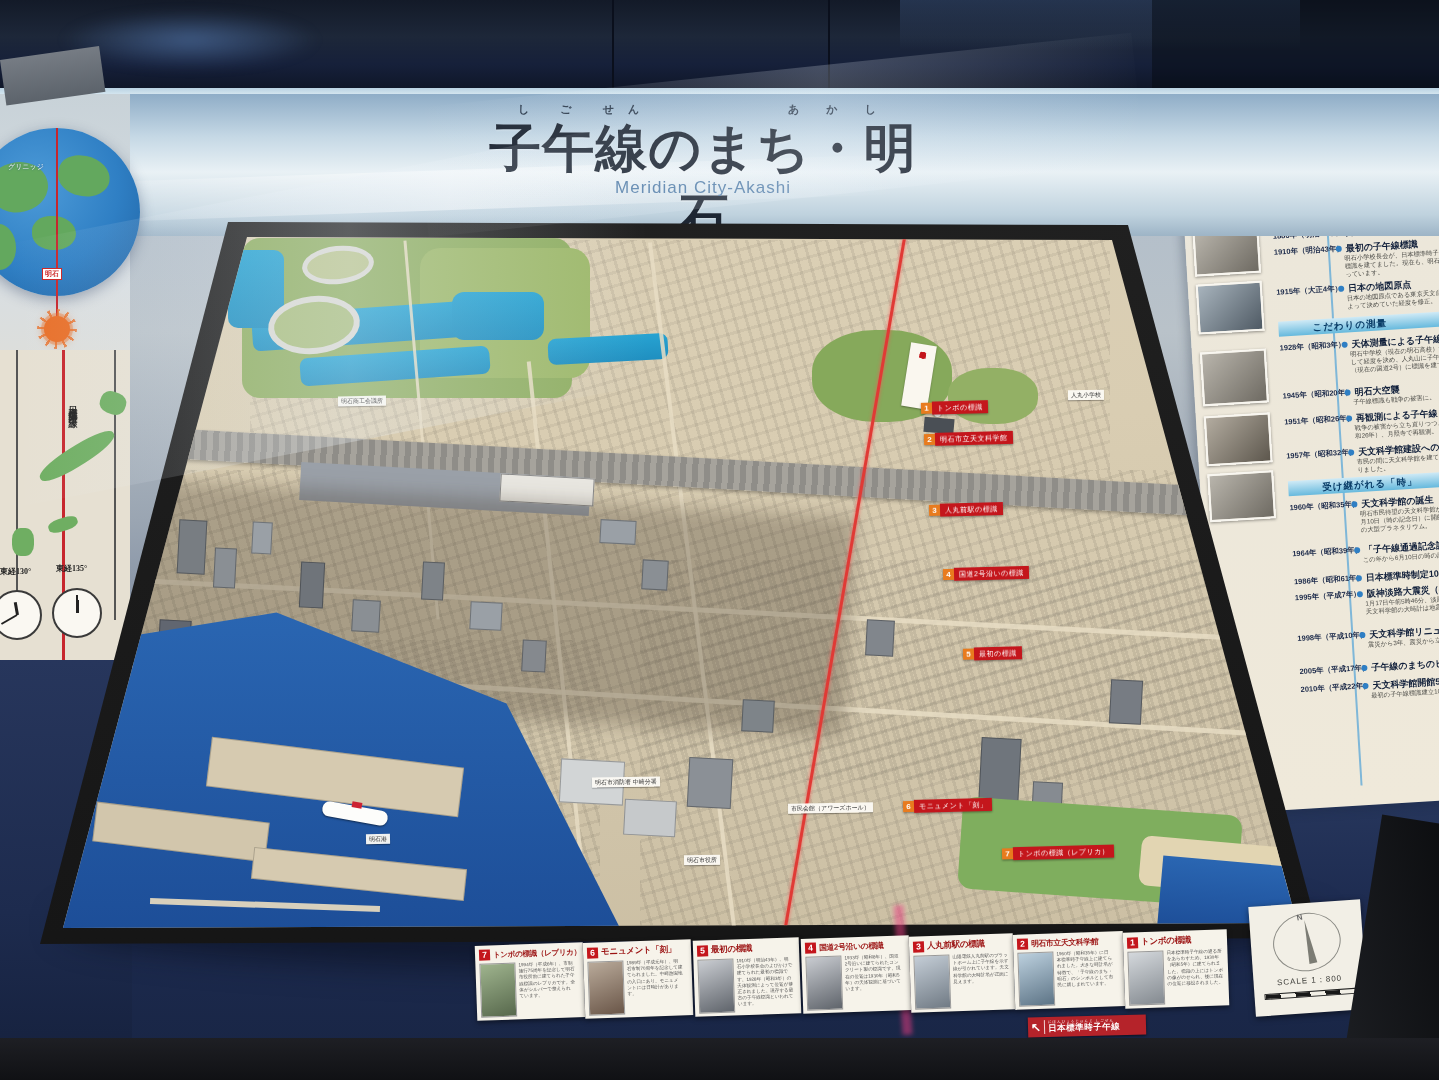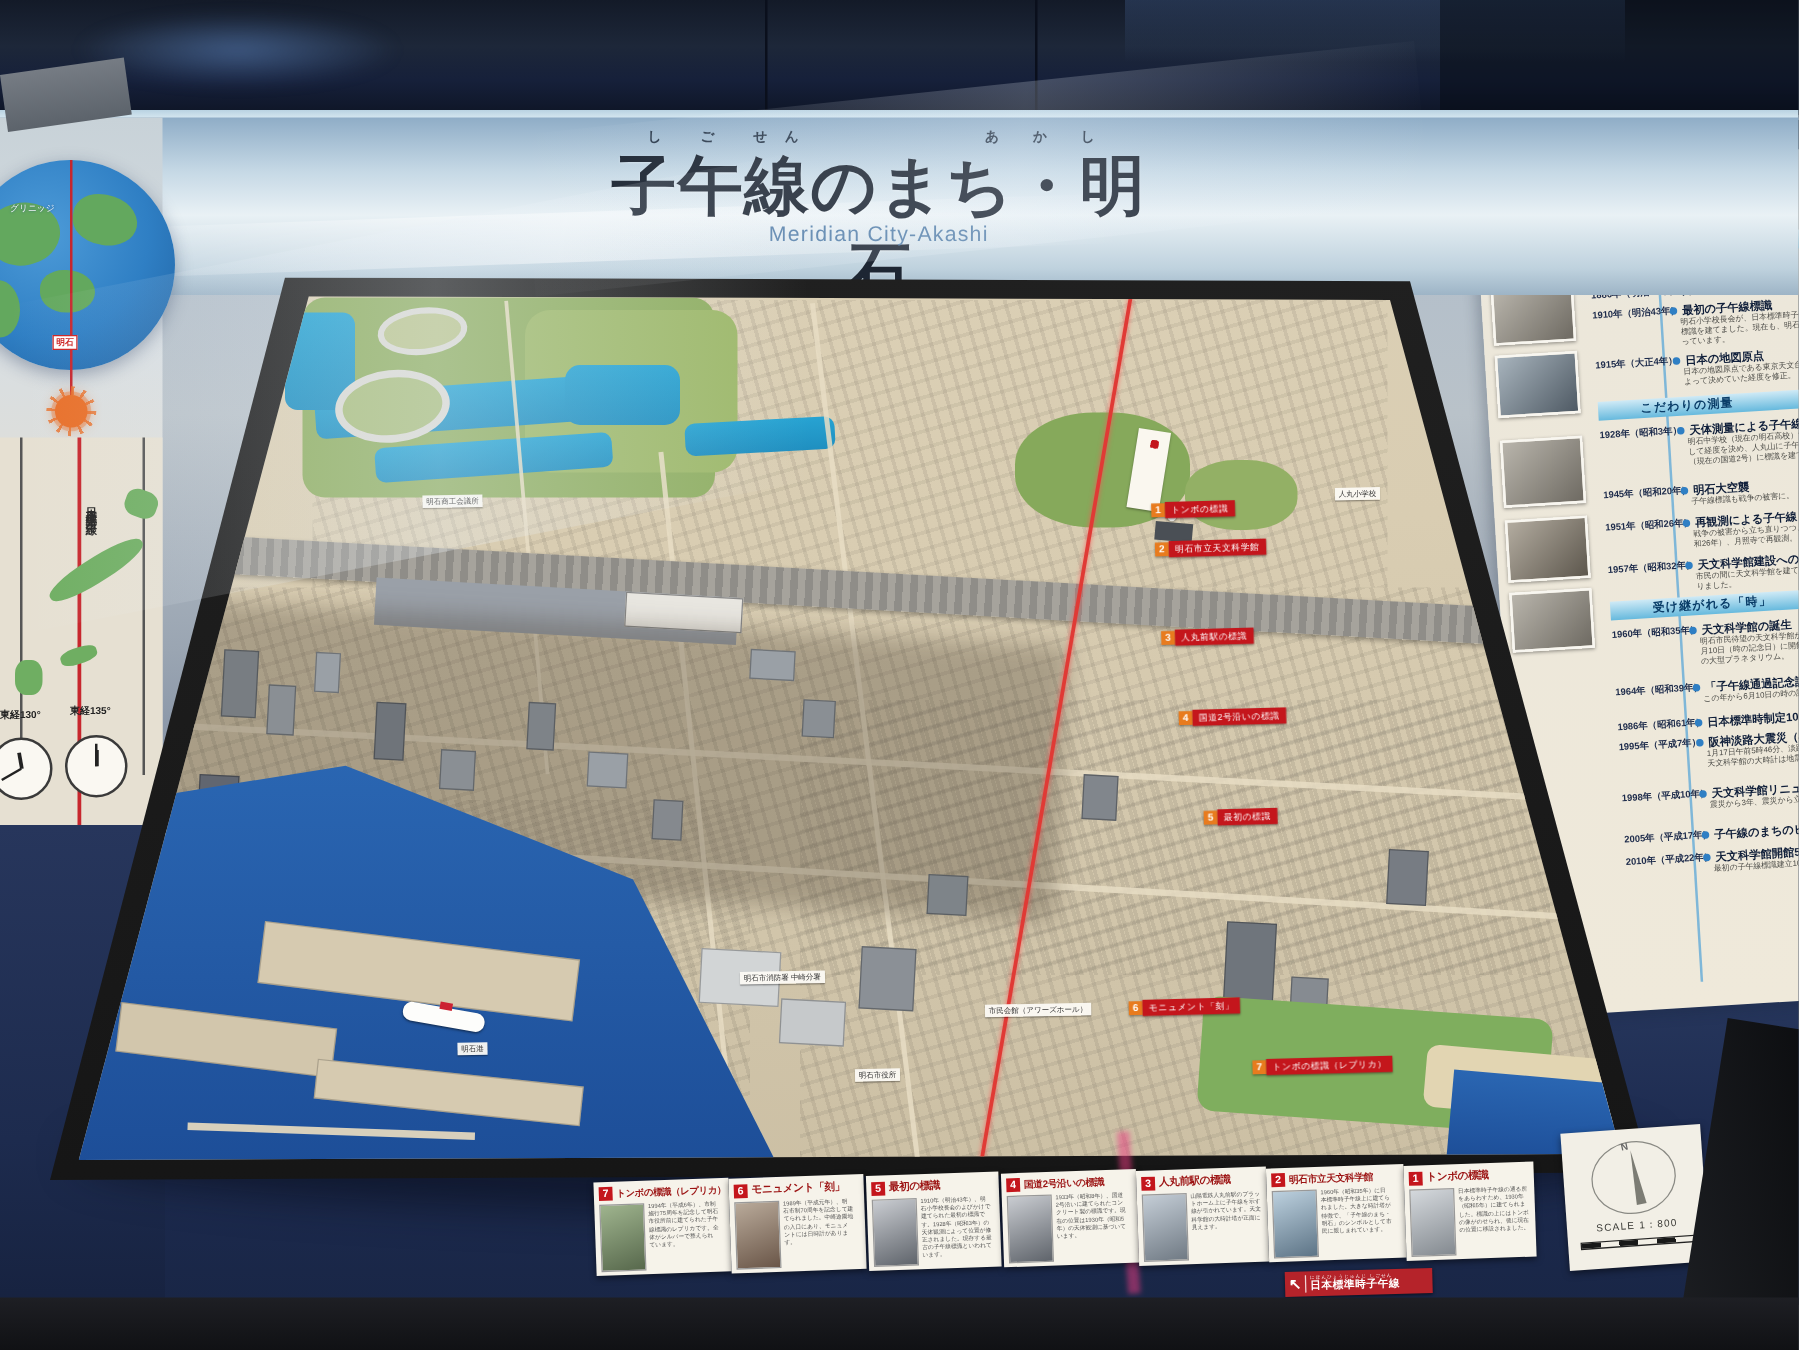--- a/index.html
+++ b/index.html
@@ -43,21 +43,21 @@
     box-shadow:0 4px 14px rgba(20,40,80,.35);}
   .land{position:absolute;background:#63a85e;border-radius:45% 55% 50% 50%;}
   .globe-label{color:#f2f5f8;font-size:7px;text-shadow:0 0 2px #1a4a7a;}
   .akashi-tag{left:42px;top:268px;background:#fff;color:#c22;font-size:7px;font-weight:bold;
     padding:0 2px;border:0.5px solid #c22;}
   .meridian-left{left:56px;top:128px;width:2px;height:210px;background:#c7262d;}
   .sun{left:44px;top:316px;width:26px;height:26px;background:#e8702a;border-radius:50%;
     box-shadow:0 0 0 3px rgba(232,112,42,.35),0 0 10px rgba(232,112,42,.8);}
   .sun:before{content:"";position:absolute;inset:-7px;border-radius:50%;
     background:repeating-conic-gradient(#e8702a 0 8deg,transparent 8deg 30deg);opacity:.8;}
-  .jmap{left:0;top:350px;width:130px;height:310px;background:#e6e0d2;}
+  .jmap{left:0;top:350px;width:130px;height:310px;background:#e6e0d2;font-family:Liberation Serif, serif;}
   .jp-land{position:absolute;background:#6fae62;border-radius:40%;}
   .lon-line{position:absolute;top:0;width:1.5px;height:270px;background:#555;}
   .lon-red{position:absolute;top:0;width:2.5px;height:310px;background:#c7262d;}
   .vert-label{position:absolute;writing-mode:vertical-rl;font-size:9px;font-weight:bold;color:#222;
     letter-spacing:2px;background:rgba(255,255,255,.0);}
   .lon-text{position:absolute;font-size:8px;font-weight:bold;color:#222;}
   .clock{position:absolute;width:46px;height:46px;border-radius:50%;background:#faf8f2;
     border:2px solid #3a3a3a;}
   .clock i{position:absolute;left:50%;bottom:50%;background:#222;transform-origin:bottom center;display:block;}
   .hand-h{width:3px;height:13px;margin-left:-1.5px;}

